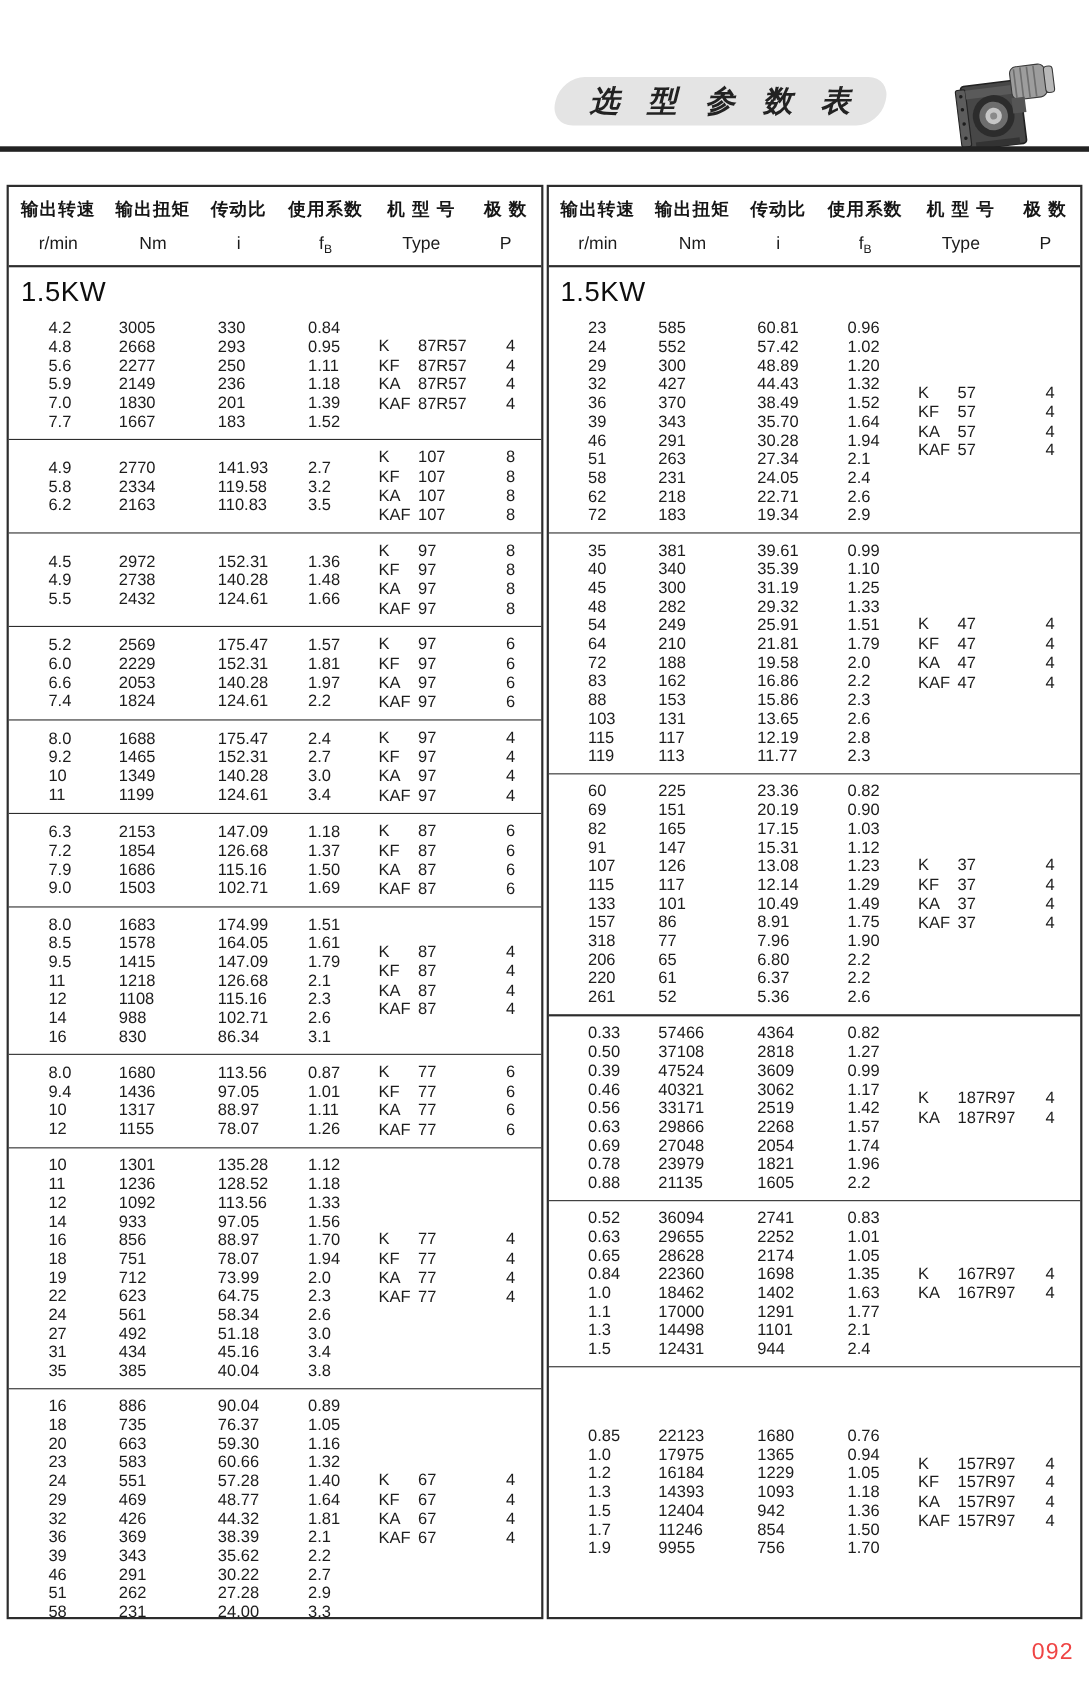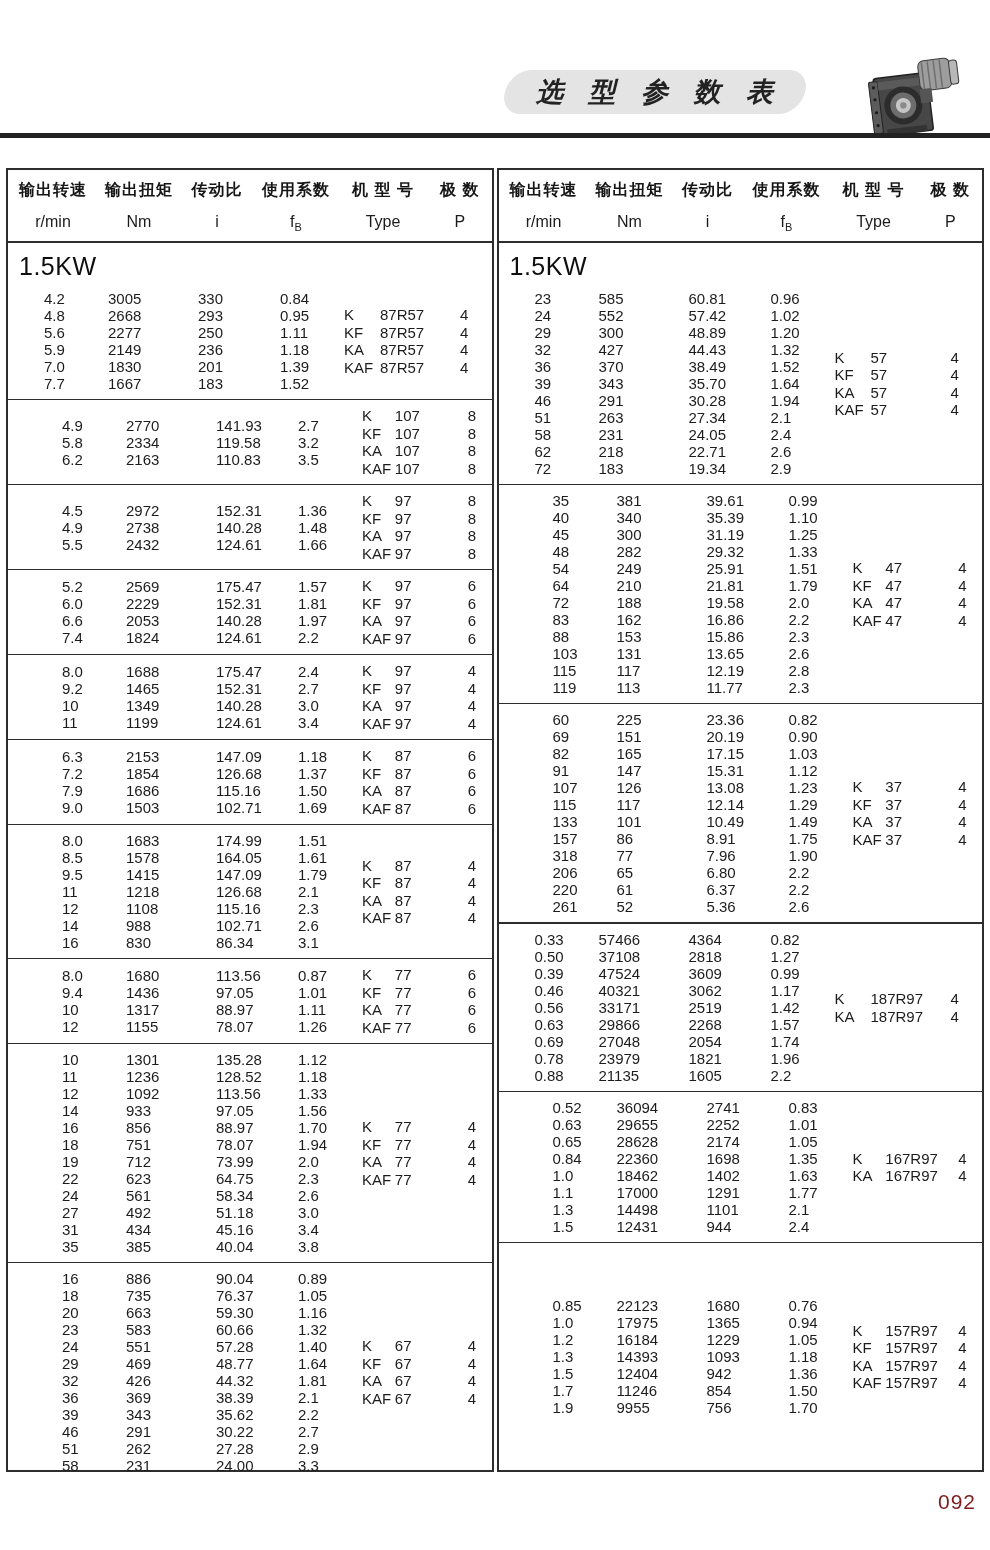--- a/index.html
+++ b/index.html
@@ -30,34 +30,34 @@
   .th { text-align:center; }
   .th-zh { font-size:16px; font-weight:bold; letter-spacing:1px; color:#161616; white-space:nowrap; }
   .th-unit { font-size:16px; margin-top:12px; color:#1b1b1b; }
   .th-unit sub { font-size:11px; }
   .sections { flex:1; display:flex; flex-direction:column; min-height:0; }
   .section { display:flex; flex-direction:column; }
   .section + .section { border-top:2px solid #2d2d2d; }
   .section:last-child { flex:1; }
   .seclabel { font-size:25px; font-weight:normal; color:#0e0e0e; padding:9px 0 2px 11px; letter-spacing:0.5px; }
   .block { display:flex; align-items:center; padding:7px 0; }
-  .block + .block { border-top:1.5px solid #2d2d2d;padding-left:18px; }
+  .block + .block { border-top:1.5px solid #2d2d2d; }
   .section:last-child .block:last-child { flex:1; }
   .datacol { width:336px; }
   .drow {
     display:grid; grid-template-columns:64px 90px 82px 1fr;
     margin-left:36px; font-size:15px; line-height:17px; color:#1c1c1c;
   }
   .typecol { flex:1; min-width:0; }
   .trow { display:flex; font-size:15px; line-height:17.5px; color:#1c1c1c; }
   .tprefix { width:36px; white-space:pre; }
   .tmodel { width:80px; }
   .tp { width:26px; }
   
-  .pagenum { position:absolute; top:1490px; right:14px; font-size:21px; color:#7f1d1d; letter-spacing:1px;margin-left:36px; }
+  .pagenum { position:absolute; top:1490px; right:14px; font-size:21px; color:#ef4444; letter-spacing:1px;margin-left:36px; }
 </style>
 </head>
 <body>
 
 <div class="page">
 
   <header class="topbar">
     <div class="badge">
       <span class="badge-text">选 型 参 数 表</span>
     </div>

